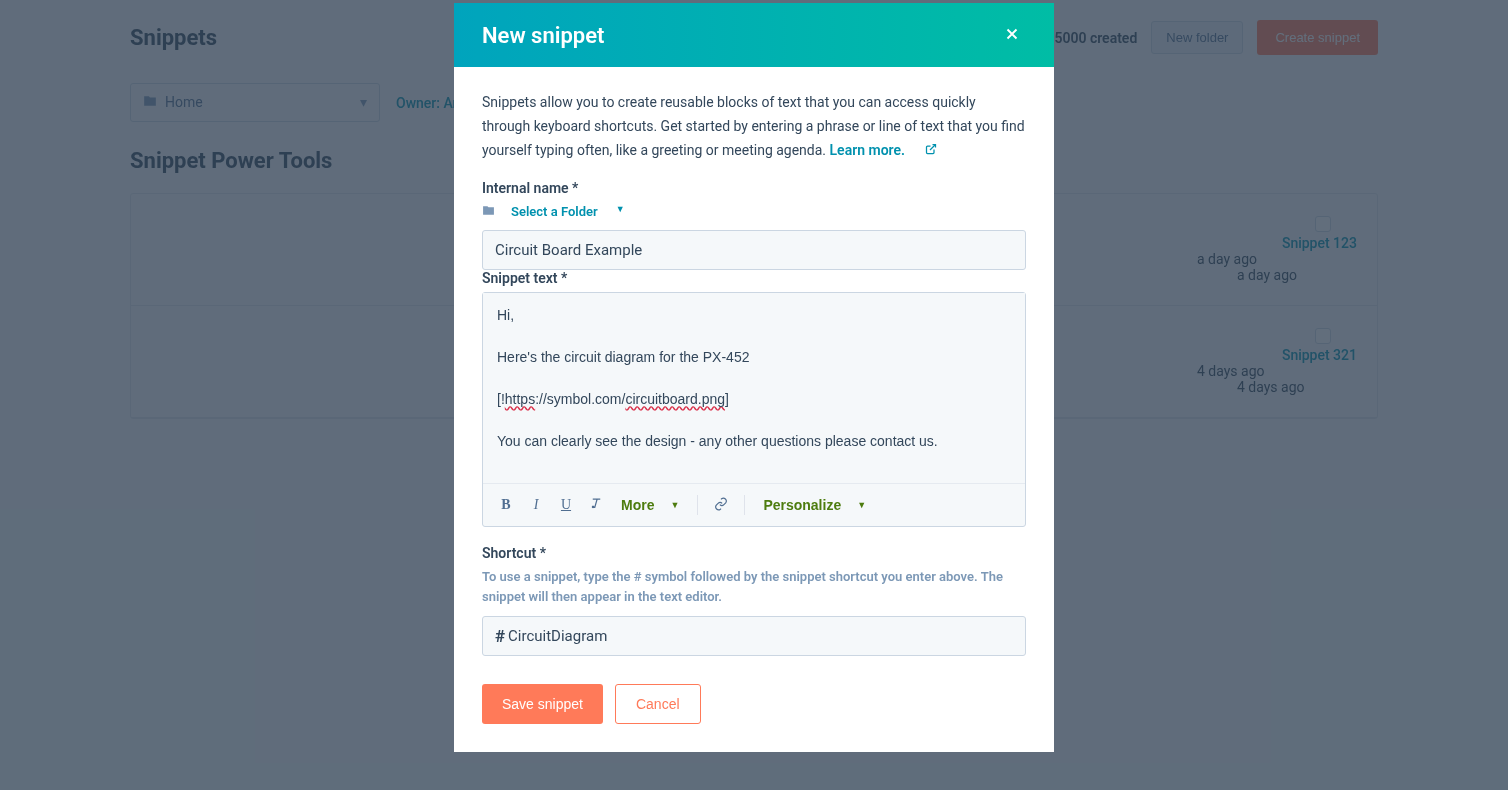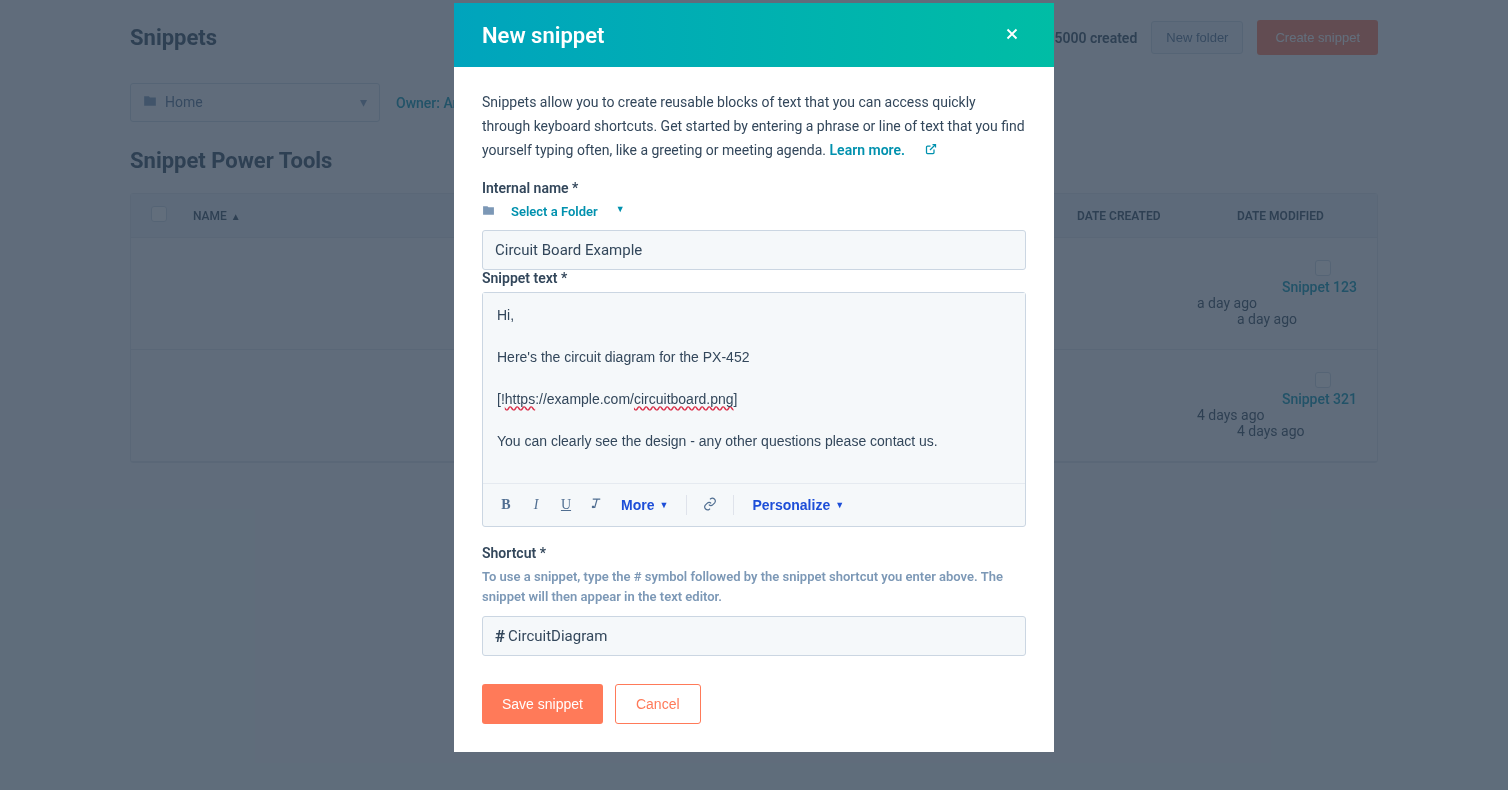--- a/index.html
+++ b/index.html
@@ -135,22 +135,22 @@
     }
     .tb-btn {
       background: none; border: none; color: #506e91;
       width: 26px; height: 26px; display: flex; align-items: center; justify-content: center;
       cursor: pointer; font-size: 14px; border-radius: 3px;
     }
     .tb-btn.bold { font-weight: 700; font-family: Georgia, serif; }
     .tb-btn.italic { font-style: italic; font-family: Georgia, serif; }
     .tb-btn.underline { text-decoration: underline; font-family: Georgia, serif; }
     .tb-dropdown {
-      background: none; border: none; color: #1d4ed8; font-weight: 600;
-      font-size: 14px; cursor: pointer; display: inline-flex; align-items: center; gap: 5px;
+      background: none; border: none; color: #4d7c0f; font-weight: 600;
+      font-size: 14px; cursor: pointer; display: inline-flex; align-items: center; gap: 16px;
       padding: 0 8px;
     }
     .tb-caret { font-size: 9px; }
     .divider { width: 1px; height: 20px; background: #dfe3eb; margin: 0 6px; }
     .helper-text {
       font-size: 13px; color: #7c98b6; font-weight: 600; line-height: 1.5; margin-bottom: 10px;
     }
     .shortcut-wrap {
       display: flex; align-items: center;
       border: 1px solid #cbd6e2; background: #f5f8fa; border-radius: 3px;
@@ -202,27 +202,20 @@
       <span class="bg-chev">▾</span>
     </div>
     <span class="bg-owner">
       <span>Owner: Anyone</span> ▾
     </span>
   </div>
   <div class="bg-section-head">
     <div class="bg-section-title">Snippet Power Tools</div>
   </div>
   <div class="bg-table">
-    <div class="bg-th-row">
-      <span class="bg-check"><span class="bg-checkbox"></span></span>
-      <span class="bg-name-col" style="color:#33475b;"><span>NAME</span><span class="bg-arrow">▲</span></span>
-      <span class="bg-created-col">CREATED BY</span>
-      <span class="bg-date-col">DATE CREATED</span>
-      <span class="bg-date-col2">DATE MODIFIED</span>
-    </div>
     <div class="bg-td-row">
       <span class="bg-check"><span class="bg-checkbox"></span></span>
       <span class="bg-name-col">Snippet 123</span>
       <span class="bg-created-col"></span>
       <span class="bg-date-col">a day ago</span>
       <span class="bg-date-col2">a day ago</span>
     </div>
     <div class="bg-td-row">
       <span class="bg-check"><span class="bg-checkbox"></span></span>
       <span class="bg-name-col">Snippet 321</span>
@@ -274,21 +267,21 @@
         <input type="text" class="text-input" value="Circuit Board Example" style="">
       </div>
 
       <div class="field-group">
         <div class="field-label">Snippet text *</div>
         <div class="editor-wrap">
           <div class="editor-content"><span>Hi,</span>
 
 <span>Here's the circuit diagram for the PX-452</span>
 
-<span>[!</span><span class="spellerr">https</span><span>://example.com/</span><span class="spellerr">circuitboard.png</span><span>]</span>
+<span>[!</span><span class="spellerr">https</span><span>://symbol.com/</span><span class="spellerr">circuitboard.png</span><span>]</span>
 
 <span>You can clearly see the design - any other questions please contact us.</span></div>
           <div class="editor-toolbar">
             <button class="tb-btn bold">B</button>
             <button class="tb-btn italic">I</button>
             <button class="tb-btn underline">U</button>
             <button class="tb-btn clearfmt">
               <span>
                 <svg viewBox="0 0 24 24" fill="none" stroke="currentColor" stroke-width="2">
                     <path d="M6 5h12M13 5l-4 14M5 19l3-3M5 16l3 3"></path>

